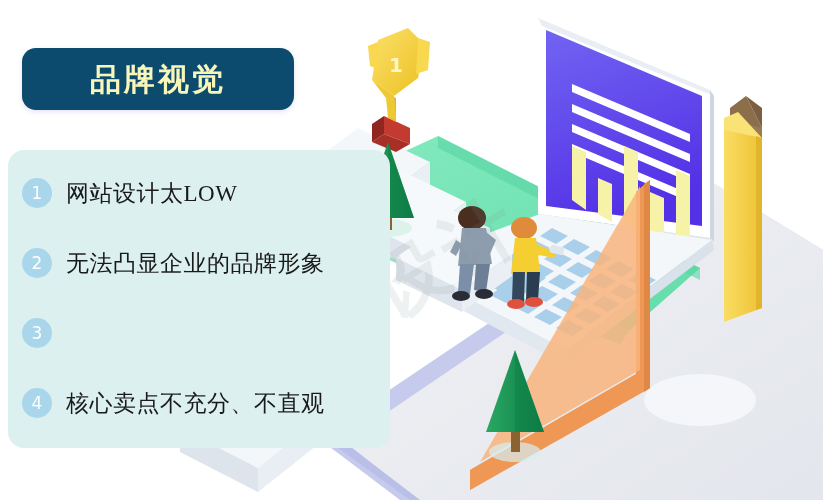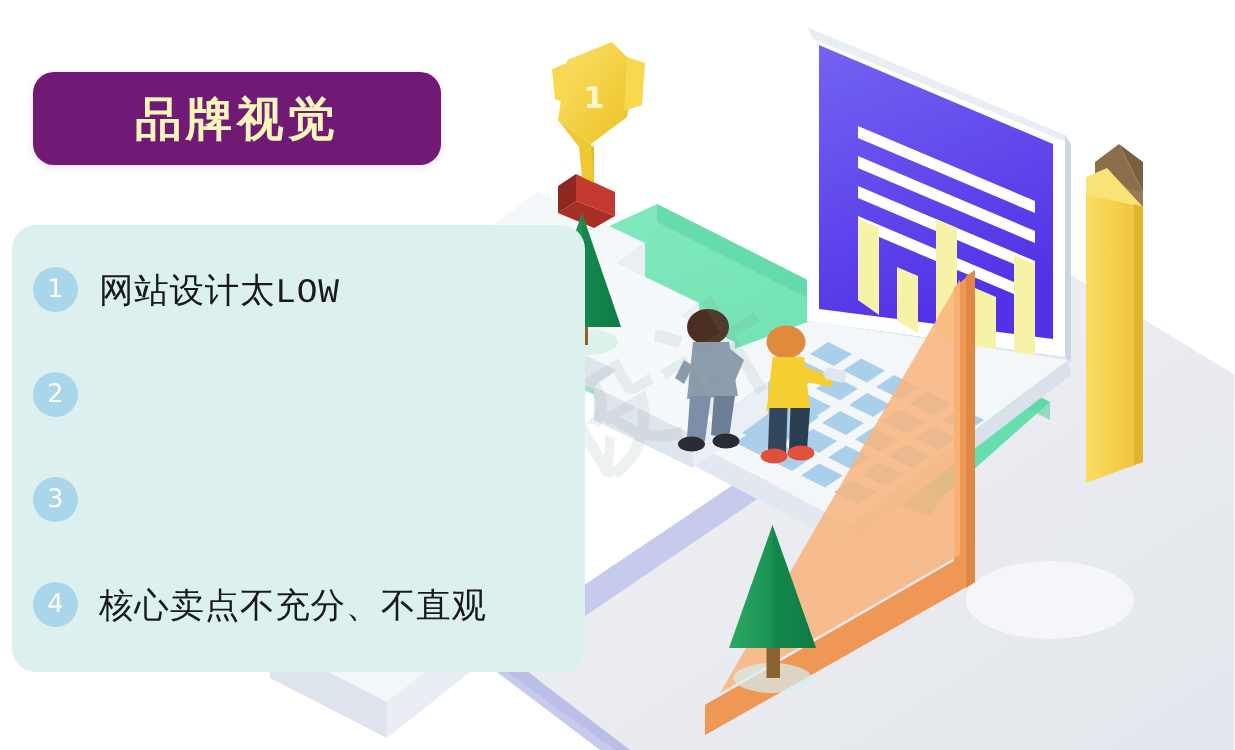--- a/index.html
+++ b/index.html
@@ -17,21 +17,21 @@
     overflow: hidden;
     background: #ffffff;
   }
   
   #title-badge {
     position: absolute;
     left: 22px;
     top: 48px;
     width: 272px;
     height: 62px;
-    background: #701a75;
+    background: #0c4a6e;
     border-radius: 14px;
     display: flex;
     align-items: center;
     justify-content: center;
     box-shadow: 0 2px 5px rgba(90,88,200,0.16);
   }
   #title-badge .t {
     color: #f8f6b9;
     font-size: 31px;
     font-weight: bold;
@@ -66,21 +66,21 @@
     justify-content: center;
     flex: 0 0 auto;
     font-family: "DejaVu Sans", sans-serif;
   }
   .row-text {
     margin-left: 14px;
     font-size: 23px;
     color: #1a1a1a;
     white-space: nowrap;
     letter-spacing: 0.5px;
-    font-family: Liberation Mono, monospace;
+    font-family: Liberation Serif, serif;
   }
   .r1 { top: 176px; }
   .r2 { top: 246px; }
   .r3 { top: 316px; }
   .r4 { top: 386px; }
 
   
   #illo {
     position: absolute;
     left: 0; top: 0;
@@ -315,20 +315,21 @@
   </div>
 
   <div id="list-panel"></div>
 
   <div class="list-row r1">
     <span class="badge">1</span>
     <span class="row-text">网站设计太LOW</span>
   </div>
   <div class="list-row r2">
     <span class="badge">2</span>
+    <span class="row-text">无法凸显企业的品牌形象</span>
   </div>
   <div class="list-row r3">
     <span class="badge">3</span>
   </div>
   <div class="list-row r4">
     <span class="badge">4</span>
     <span class="row-text">核心卖点不充分、不直观</span>
   </div>
 
 </div>

